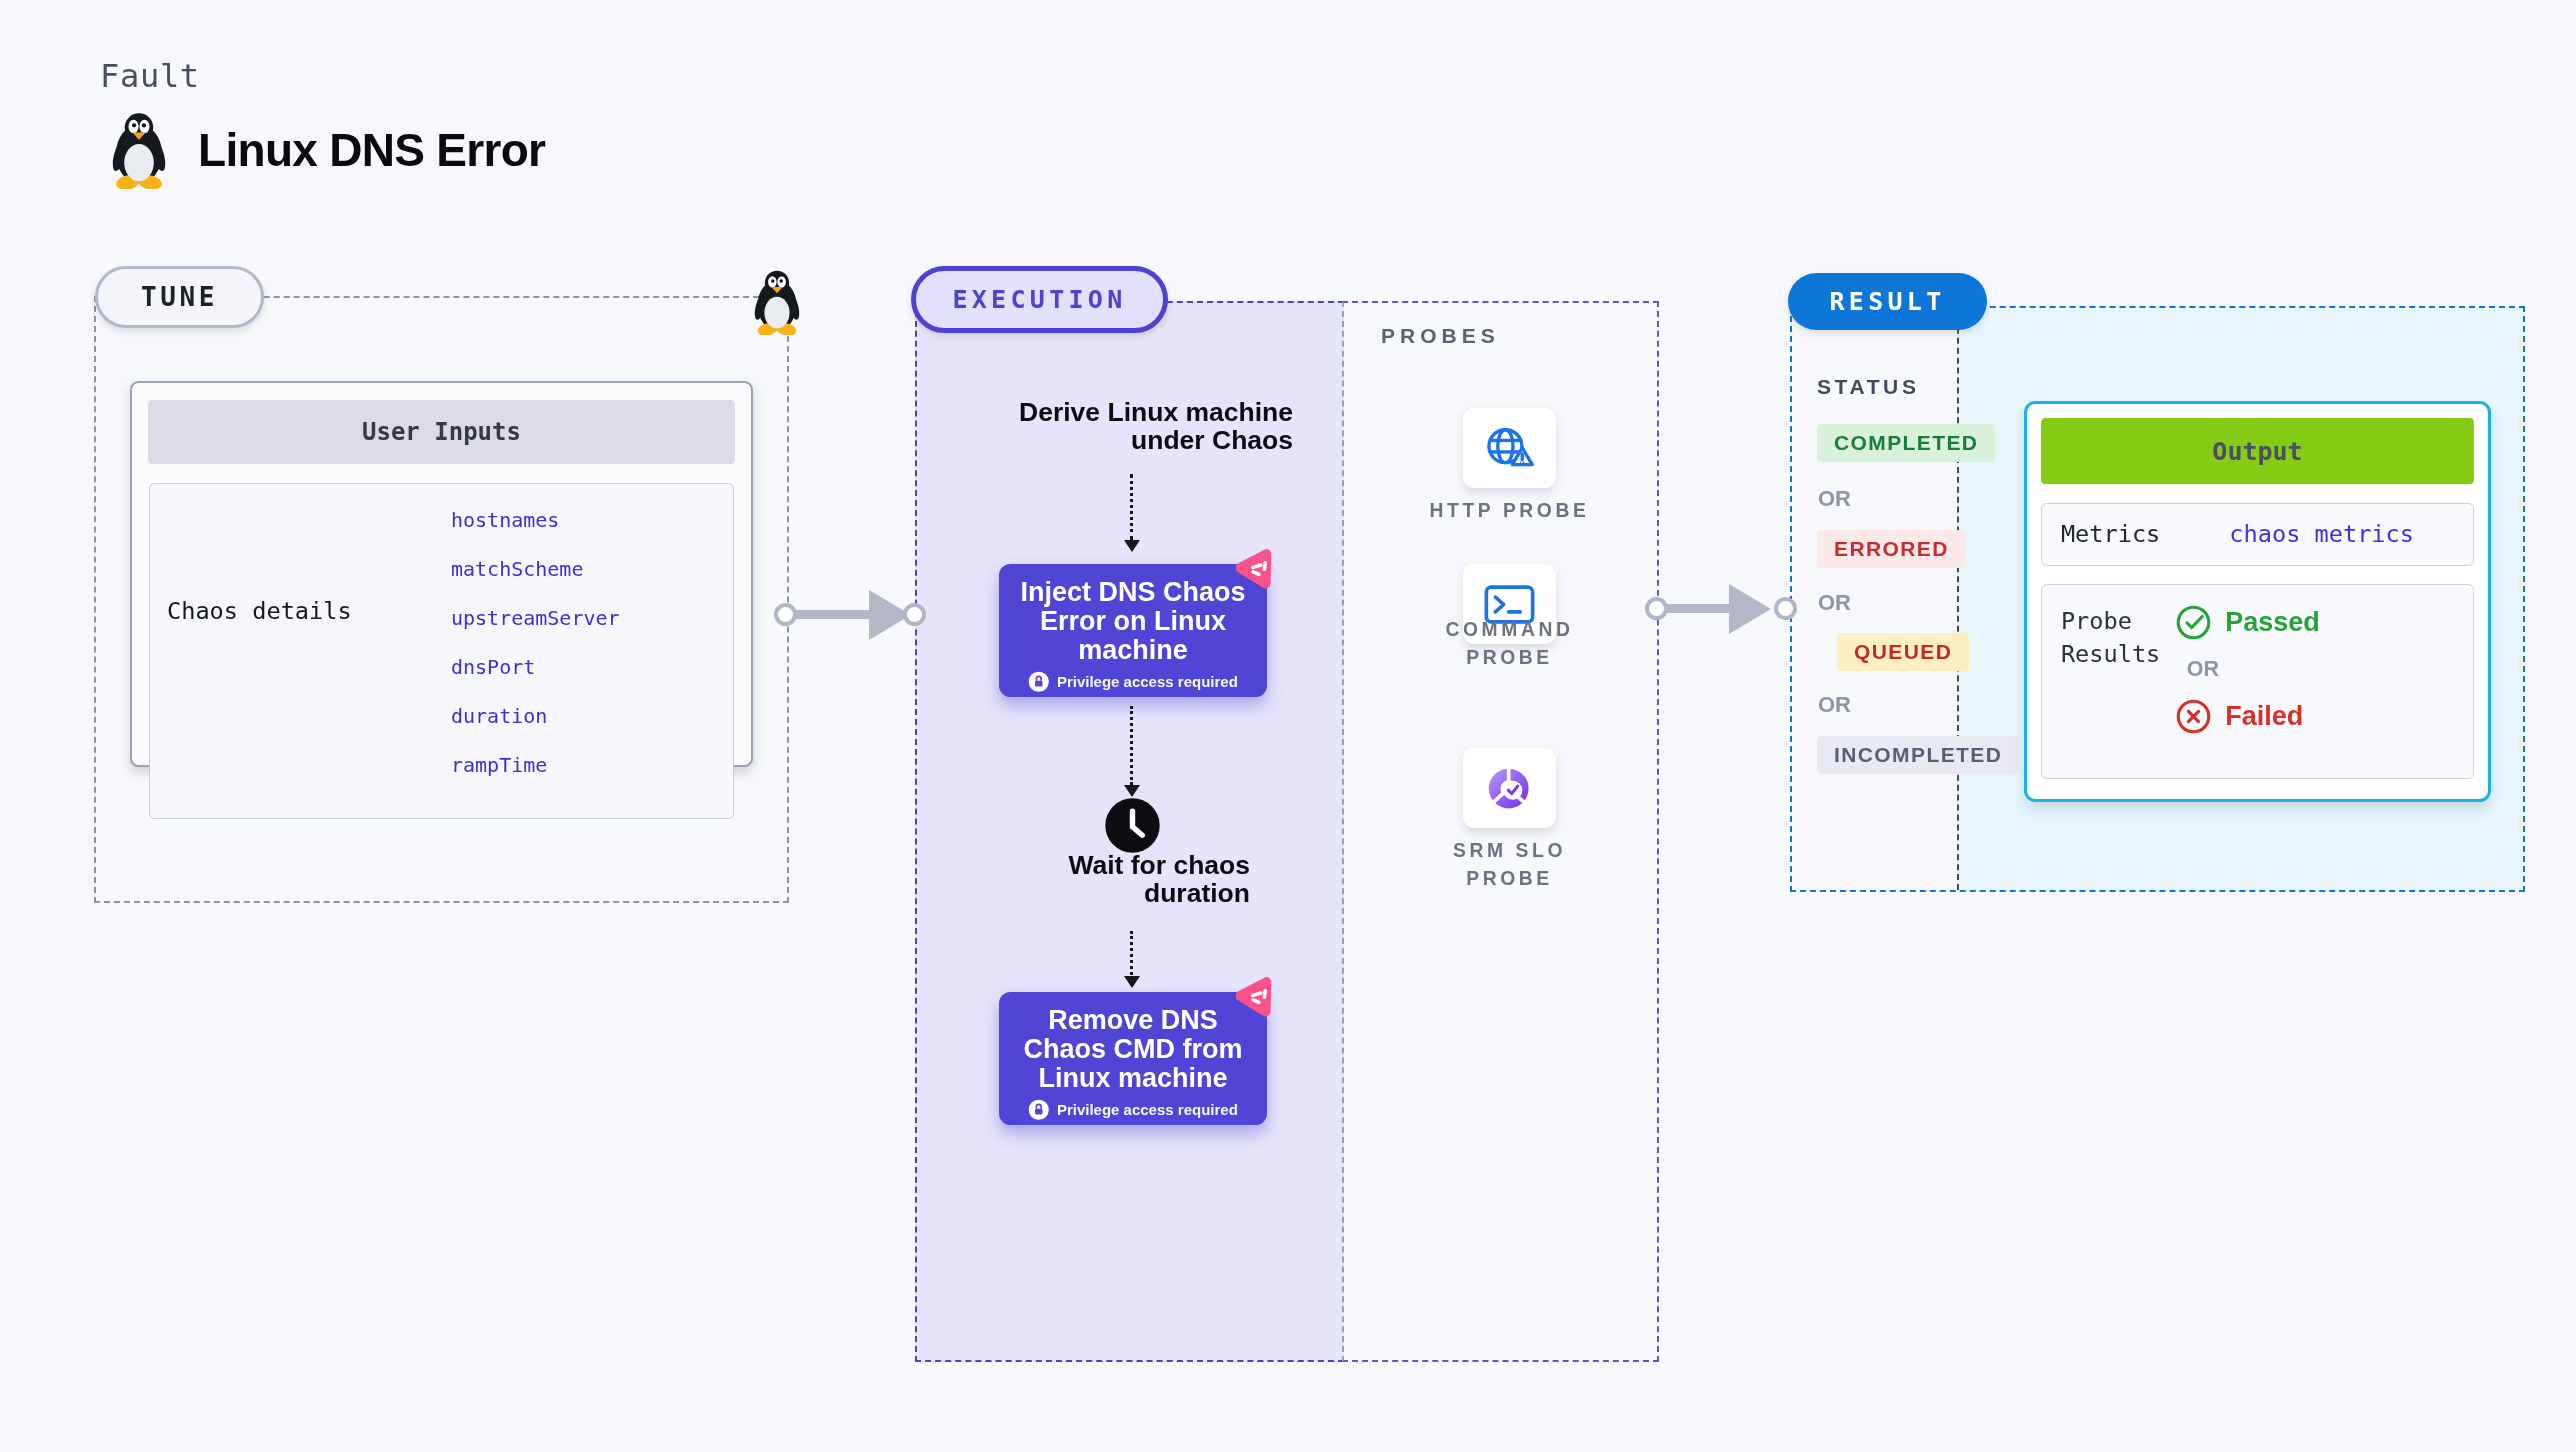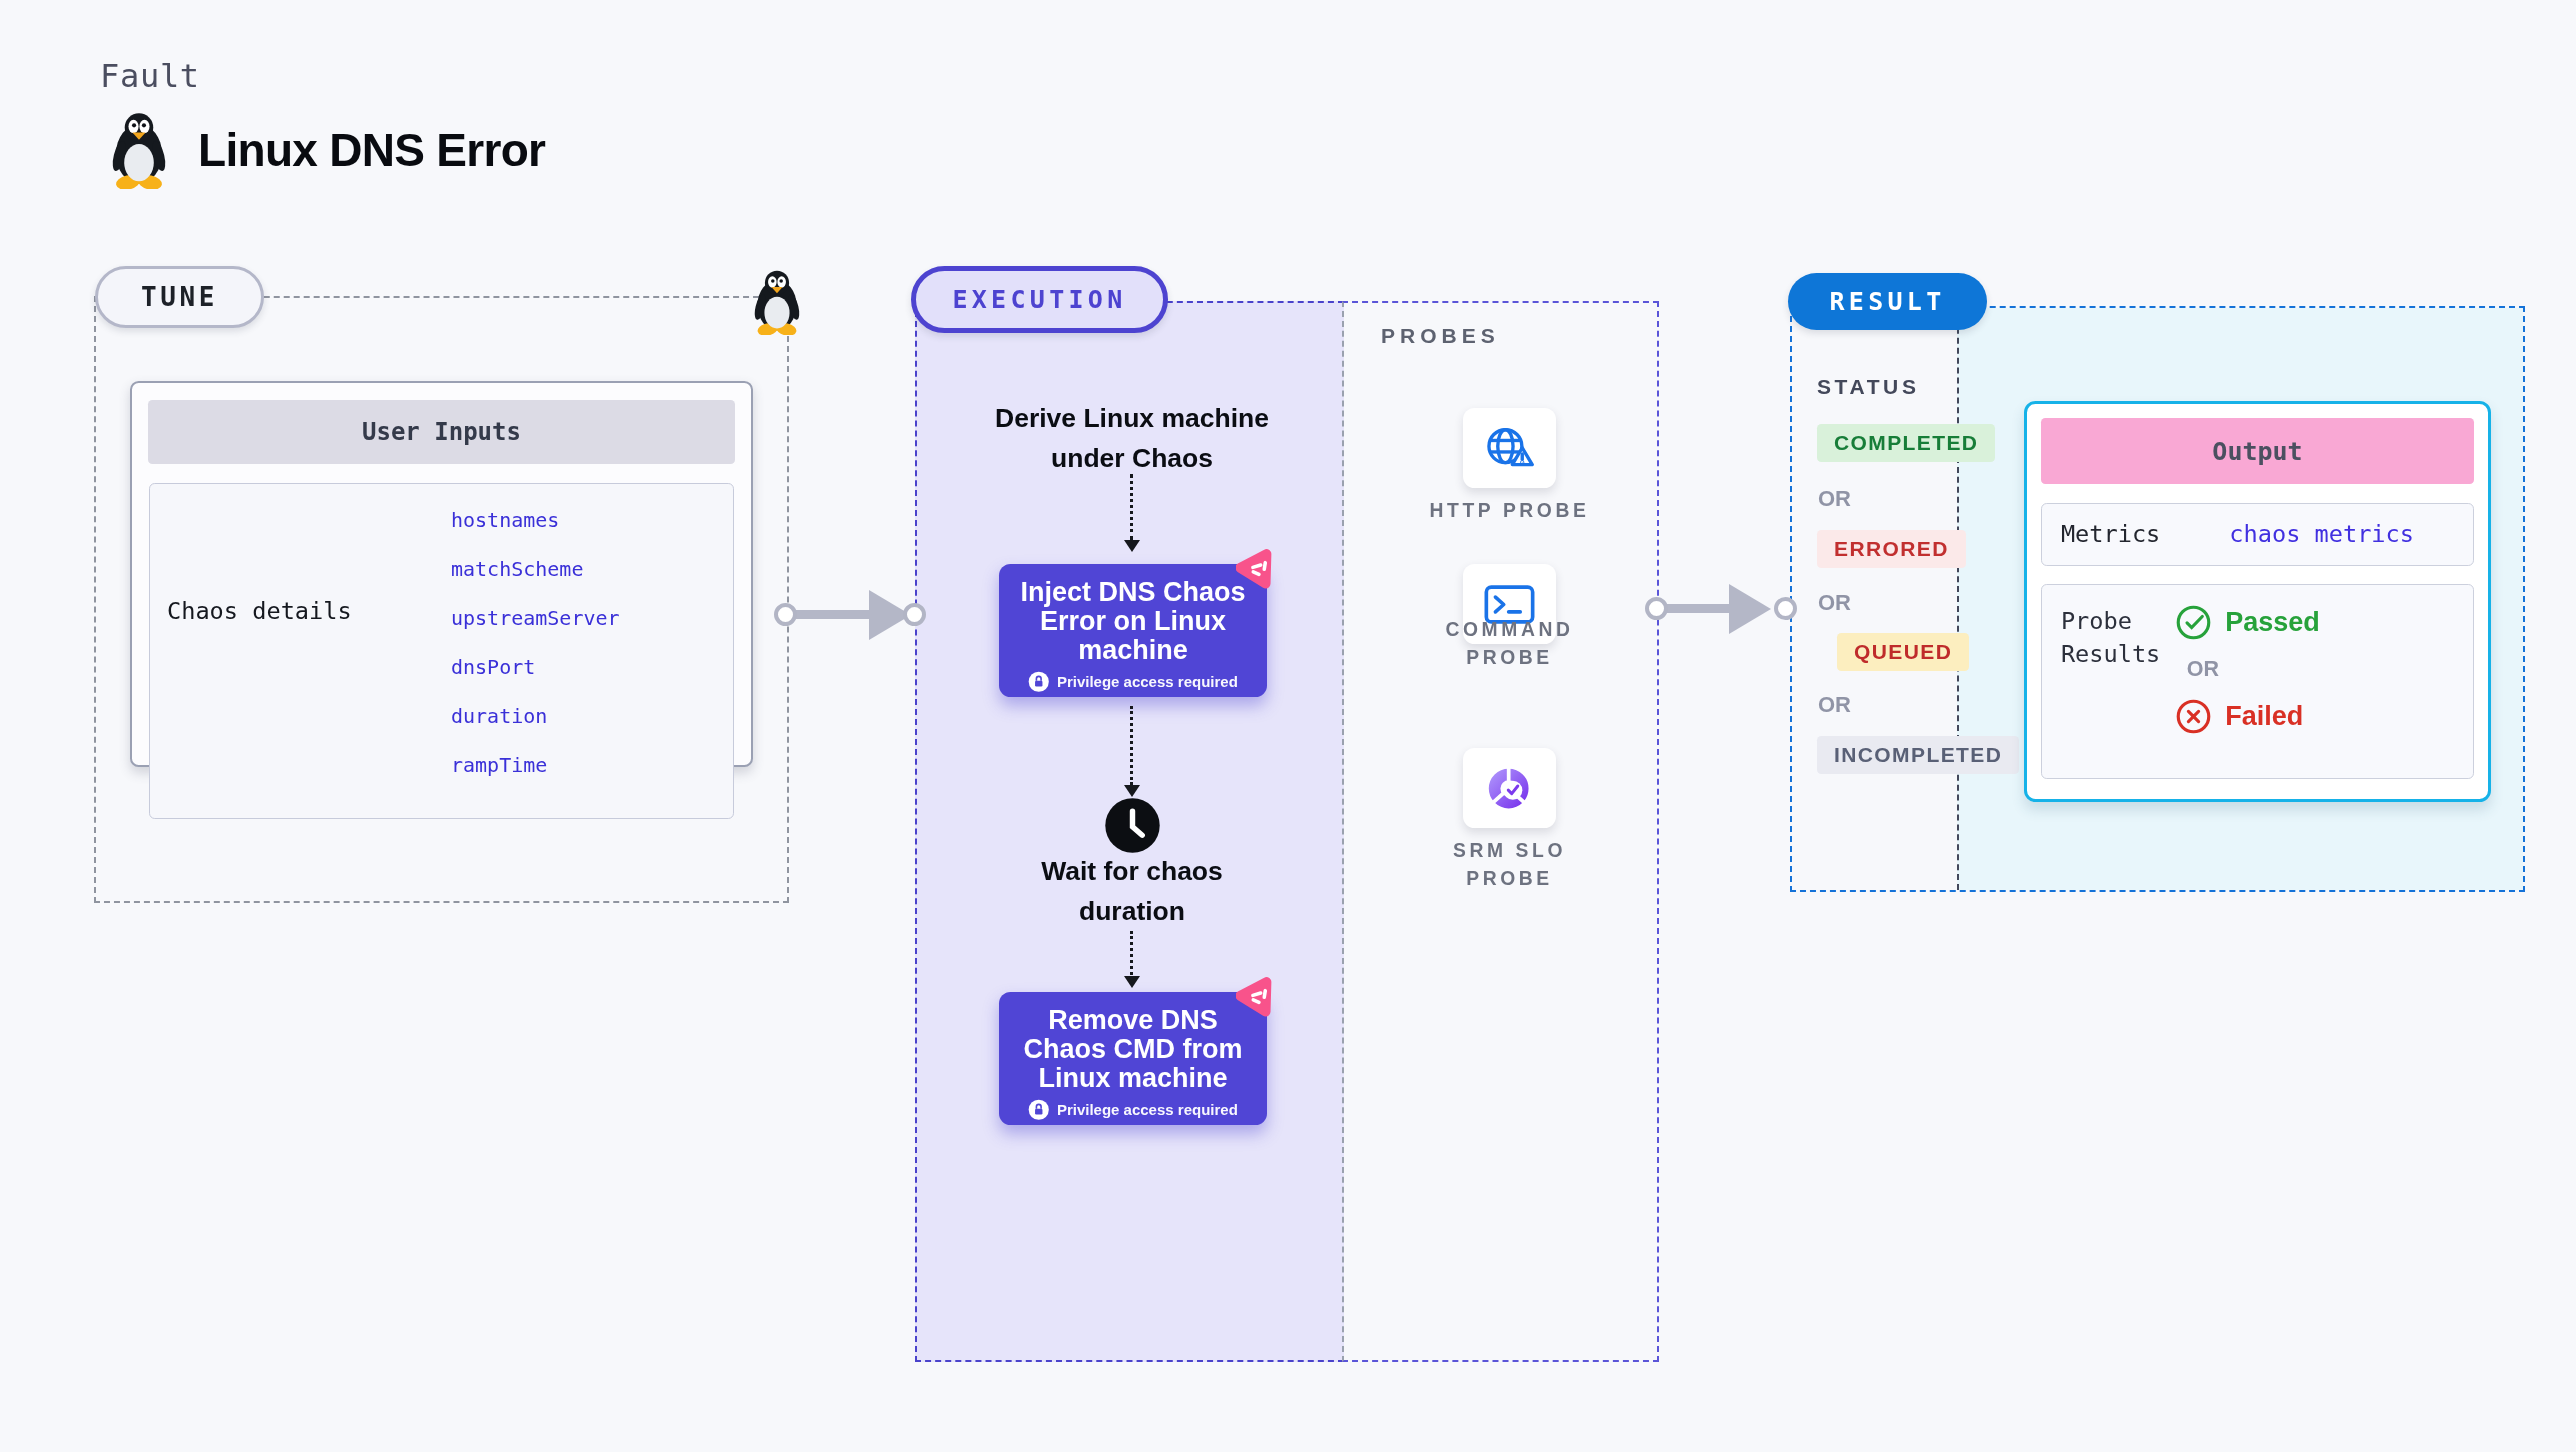--- a/index.html
+++ b/index.html
@@ -41,21 +41,21 @@
 
   
   .hline { position:absolute; height:9.3px; background:#b4b7c7; border-radius:4.3px; }
   .tri-right { position:absolute; width:0; height:0; border-top:25px solid transparent; border-bottom:25px solid transparent; border-left:42px solid #b4b7c7; }
   .node-circle { position:absolute; width:23px; height:23px; border-radius:50%; background:#fff; border:4.3px solid #b2b5c5; box-sizing:border-box; z-index:6; }
 
   .dotarrow { position:absolute; width:0; border-left:3.6px dotted #16181d; }
   .dot-head { position:absolute; width:0; height:0; border-left:8.6px solid transparent; border-right:8.6px solid transparent; border-top:12px solid #16181d; }
 
   
-  .flow-text { position:absolute; text-align:center; font-weight:800; color:#0b0d13; font-size:26.5px; line-height:40px; }
+  .flow-text { position:absolute; text-align:right; font-weight:800; color:#0b0d13; font-size:26.5px; line-height:28px; }
   .chaos-node { position:absolute; width:268px; height:133px; background:#5045d5; border-radius:11.5px;
                 box-shadow:0 8.6px 15.8px rgba(80,70,210,.38); color:#fff; text-align:center; box-sizing:border-box; padding:14.3px 18.6px 0; }
   .chaos-node .node-label { font-size:27px; font-weight:700; line-height:29px; }
   .priv-row { display:flex; align-items:center; justify-content:center; gap:7.2px; margin-top:5.7px;font-weight:bold; }
   .priv-row span { font-size:15px; color:rgba(255,255,255,.96); }
   .chaos-logo { position:absolute; width:46px; height:46px; z-index:4; }
 
   
   .probes-title { left:1381px; top:324px; font-size:21px; font-weight:700; letter-spacing:5px; color:#5d6270; }
   .probe-card { position:absolute; left:1463px; width:93px; height:80px; background:#fff; border-radius:11.5px;
@@ -68,21 +68,21 @@
           font-size:21px; font-weight:700; letter-spacing:1.4px; }
   .chip.completed  { background:#d9f1da; color:#177d38; }
   .chip.errored    { background:#fbe9e9; color:#c12f2f; }
   .chip.queued     { background:#fceebf; color:#bf2b2b; }
   .chip.incompleted{ background:#e9eaf1; color:#596076; }
   .or-label { position:absolute; left:1818px; font-size:22px; font-weight:700; color:#9094a6; }
 
   
   .output-card { left:2024px; top:401px; width:467px; height:401px; background:#fff; border:3.6px solid #16b2e8; border-radius:11.5px;
                  box-shadow:0 7.2px 13px rgba(40,90,120,.16); box-sizing:border-box; padding:14.3px; }
-  .output-header { height:66px; background:#f9a8d4; border-radius:4.3px; display:flex; align-items:center; justify-content:center;
+  .output-header { height:66px; background:#84cc16; border-radius:4.3px; display:flex; align-items:center; justify-content:center;
                    font-family:"DejaVu Sans Mono",monospace; font-size:25px; font-weight:700; color:#4b5060; }
   .output-row { border:1.4px solid #ccd0dd; border-radius:5.7px; background:#f8f9fd; box-sizing:border-box; }
   .metrics-row { margin-top:18.6px; height:63px; display:flex; align-items:center; padding:0 18.6px; }
   .metrics-row .lbl { font-family:"DejaVu Sans Mono",monospace; font-size:23.6px; color:#23262f; }
   .metrics-row .val { font-family:"DejaVu Sans Mono",monospace; font-size:23.6px; color:#4130e0; margin-left:69px; }
   .proberes-row { margin-top:18.6px; height:195px; position:relative; }
   .proberes-row .lbl { position:absolute; left:18.6px; top:20px; width:122px; font-family:"DejaVu Sans Mono",monospace; font-size:23.6px; color:#2c303c; line-height:33px; }
   .pr-col { position:absolute; left:133px; top:18.6px; display:flex; flex-direction:column;justify-content:flex-end; }
   .pr-item { display:flex; align-items:center; gap:13px; }
   .pr-item.passed span { font-size:27px; font-weight:700; color:#27a23b; }

